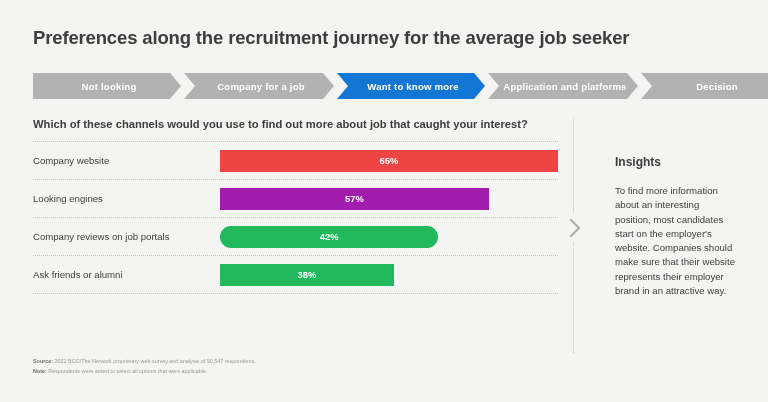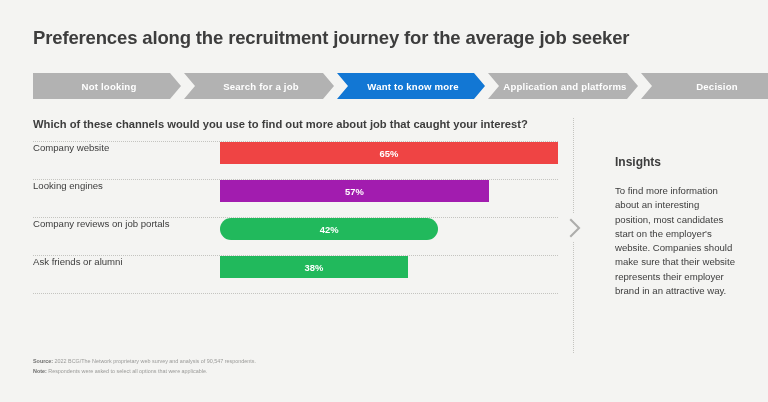--- a/index.html
+++ b/index.html
@@ -86,20 +86,21 @@
     position: absolute;
     left: 33px;
     top: 141px;
     width: 525px;
   }
   .row {
     position: relative;
     height: 37px;
     border-bottom: 1px dotted #c4c4c0;
     display: flex;
+    align-items: center;
   }
   .row:first-child { border-top: 1px dotted #c4c4c0; }
   .row-label {
     width: 187px;
     flex: 0 0 187px;
     font-size: 9.6px;
     color: #3d3d3d;
     white-space: nowrap;
   }
   .bar-track {
@@ -185,21 +186,21 @@
 
 <div id="page">
 
   <div class="page-title">Preferences along the recruitment journey for the average job seeker</div>
 
   <div class="stepper">
     <div class="step s0" style="background: rgb(178, 178, 178);">
       <span>Not looking</span>
     </div>
     <div class="step s1" style="background: rgb(178, 178, 178);">
-      <span>Search for a job</span>
+      <span>Company for a job</span>
     </div>
     <div class="step s2" style="background: rgb(18, 119, 212);">
       <span>Want to know more</span>
     </div>
     <div class="step s3" style="background: rgb(178, 178, 178);">
       <span>Application and platforms</span>
     </div>
     <div class="step s4" style="background: rgb(178, 178, 178);">
       <span>Decision</span>
     </div>
@@ -228,21 +229,21 @@
       <div class="row-label">Company reviews on job portals</div>
       <div class="bar-track">
         <div class="bar" style="width: 218.4px; background: rgb(33, 185, 92); border-radius: 11px;">
           <span class="bar-value">42%</span>
         </div>
       </div>
     </div>
     <div class="row">
       <div class="row-label">Ask friends or alumni</div>
       <div class="bar-track">
-        <div class="bar" style="width: 188px; background: rgb(33, 185, 92);">
+        <div class="bar" style="width: 174px; background: rgb(33, 185, 92);">
           <span class="bar-value">38%</span>
         </div>
       </div>
     </div>
   </div>
 
   <div class="divider"></div>
   <div class="divider-chevron">
     <svg width="13" height="20" viewBox="0 0 13 20" aria-hidden="true">
       <polyline points="2,2 10,10 2,18" fill="none" stroke="#adadab" stroke-width="2.1" stroke-linecap="square" stroke-linejoin="miter"></polyline>

